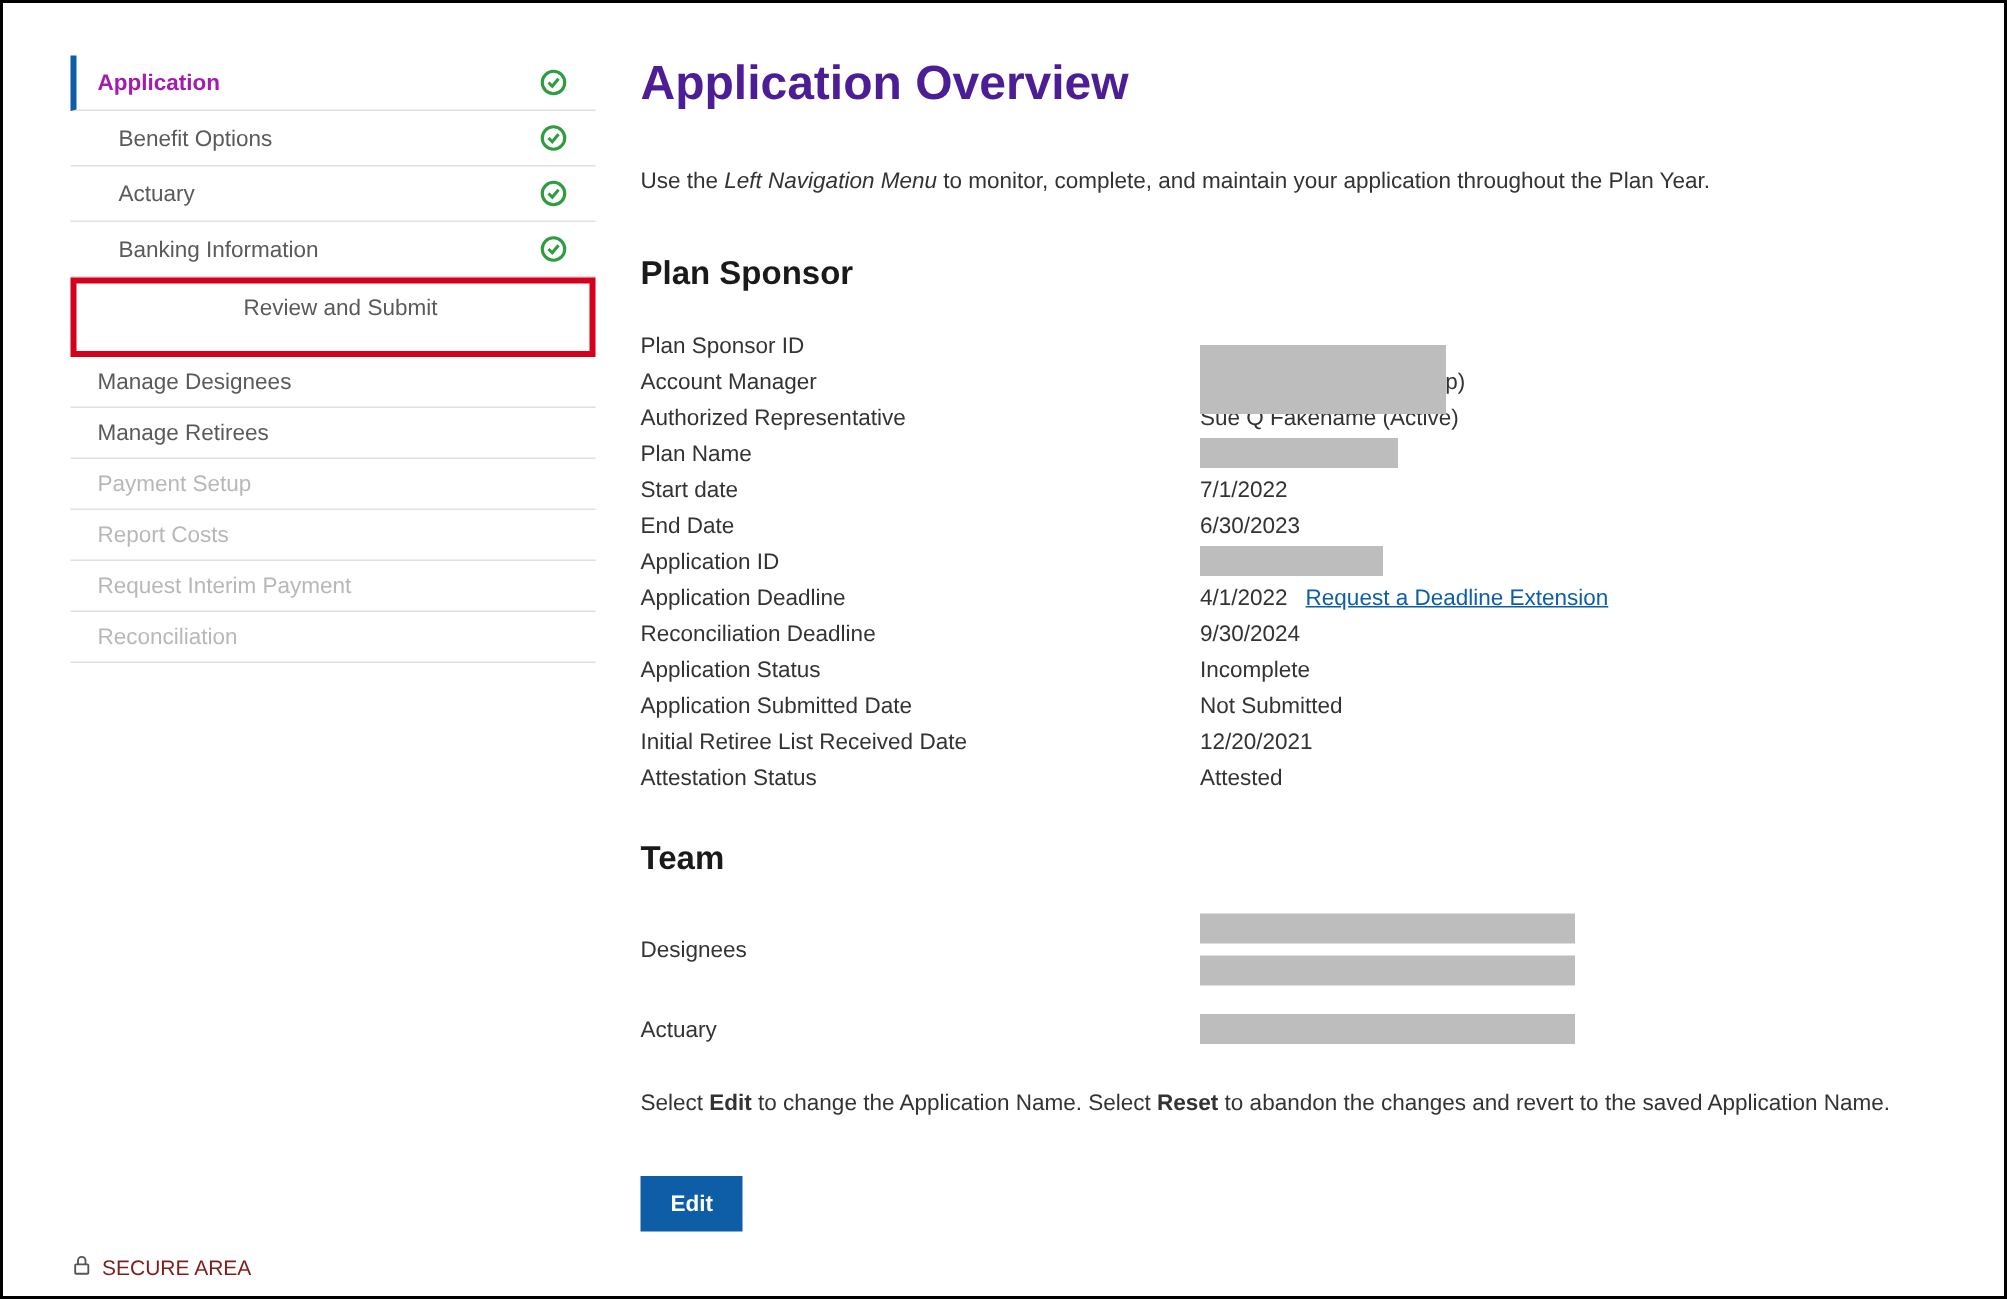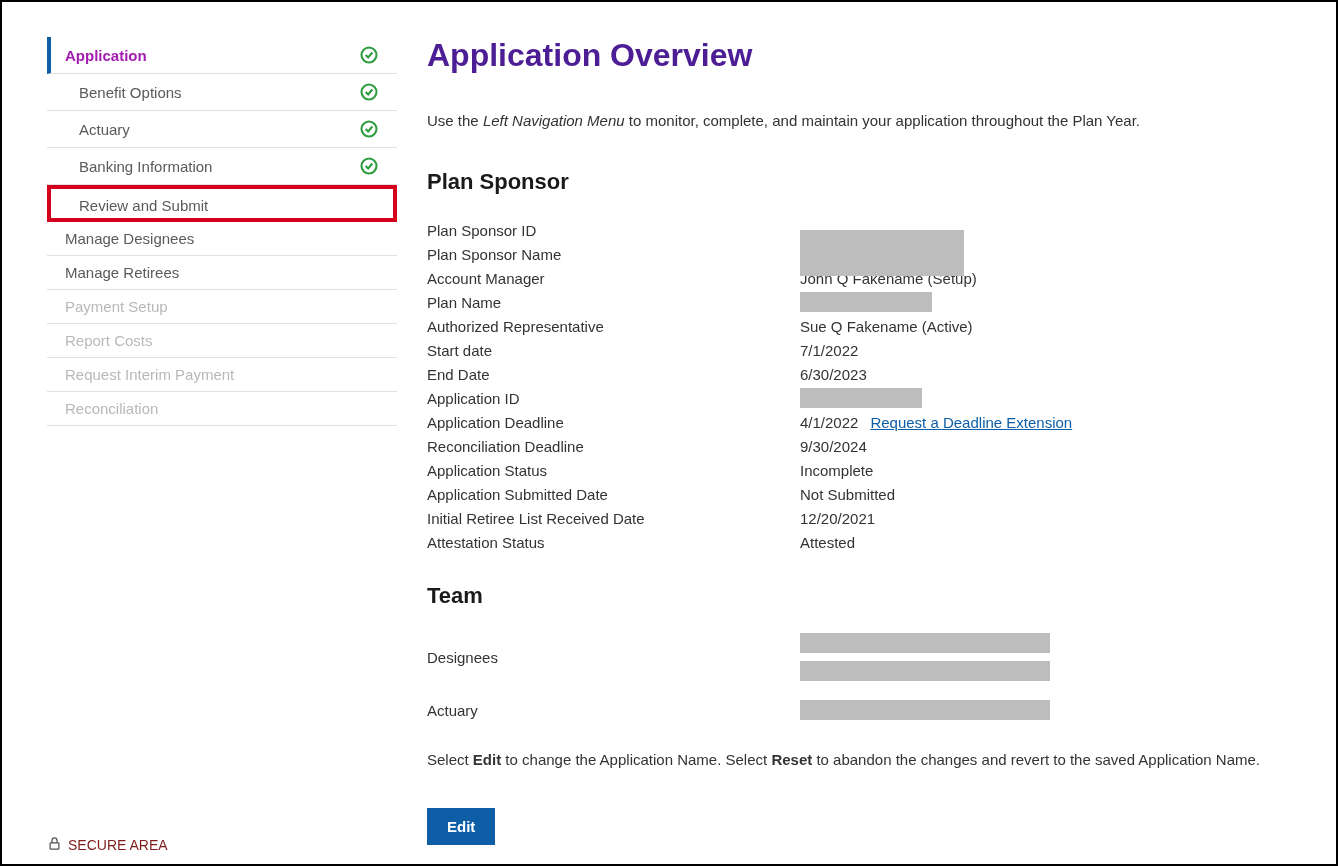--- a/index.html
+++ b/index.html
@@ -40,21 +40,22 @@
     }
     .nav-item.sub {
       padding-left: 32px;
     }
     .nav-item.disabled {
       color: #b8b8b8;
       cursor: default;
     }
     .nav-item.highlighted {
       border: 4px solid #d4001c;
-      padding: 8px 18px 4px 28px;
+      padding: 8px 18px 20px 28px;
+      justify-content: center;
     }
     .check-icon {
       width: 20px;
       height: 20px;
       flex-shrink: 0;
     }
     .check-icon svg {
       width: 20px;
       height: 20px;
     }
@@ -215,36 +216,32 @@
     <div class="section">
       <h2>Plan Sponsor</h2>
 
       <div class="field-row">
         <div class="field-label">Plan Sponsor ID</div>
         <div class="field-value" style="position:relative;">
             <span class="redacted w1" style="position:absolute;top:0;"></span>
           </div>
       </div>
       <div class="field-row">
-        <div class="field-label">Plan Sponsor Name</div>
-        <div class="field-value"></div>
-      </div>
-      <div class="field-row">
         <div class="field-label">Account Manager</div>
         <div class="field-value">John Q Fakename (Setup)</div>
+      </div>
+      <div class="field-row">
+        <div class="field-label">Authorized Representative</div>
+        <div class="field-value">Sue Q Fakename (Active)</div>
       </div>
       <div class="field-row">
         <div class="field-label">Plan Name</div>
         <div class="field-value">
             <span class="redacted w2"></span>
           </div>
-      </div>
-      <div class="field-row">
-        <div class="field-label">Authorized Representative</div>
-        <div class="field-value">Sue Q Fakename (Active)</div>
       </div>
       <div class="field-row">
         <div class="field-label">Start date</div>
         <div class="field-value">7/1/2022</div>
       </div>
       <div class="field-row">
         <div class="field-label">End Date</div>
         <div class="field-value">6/30/2023</div>
       </div>
       <div class="field-row">

